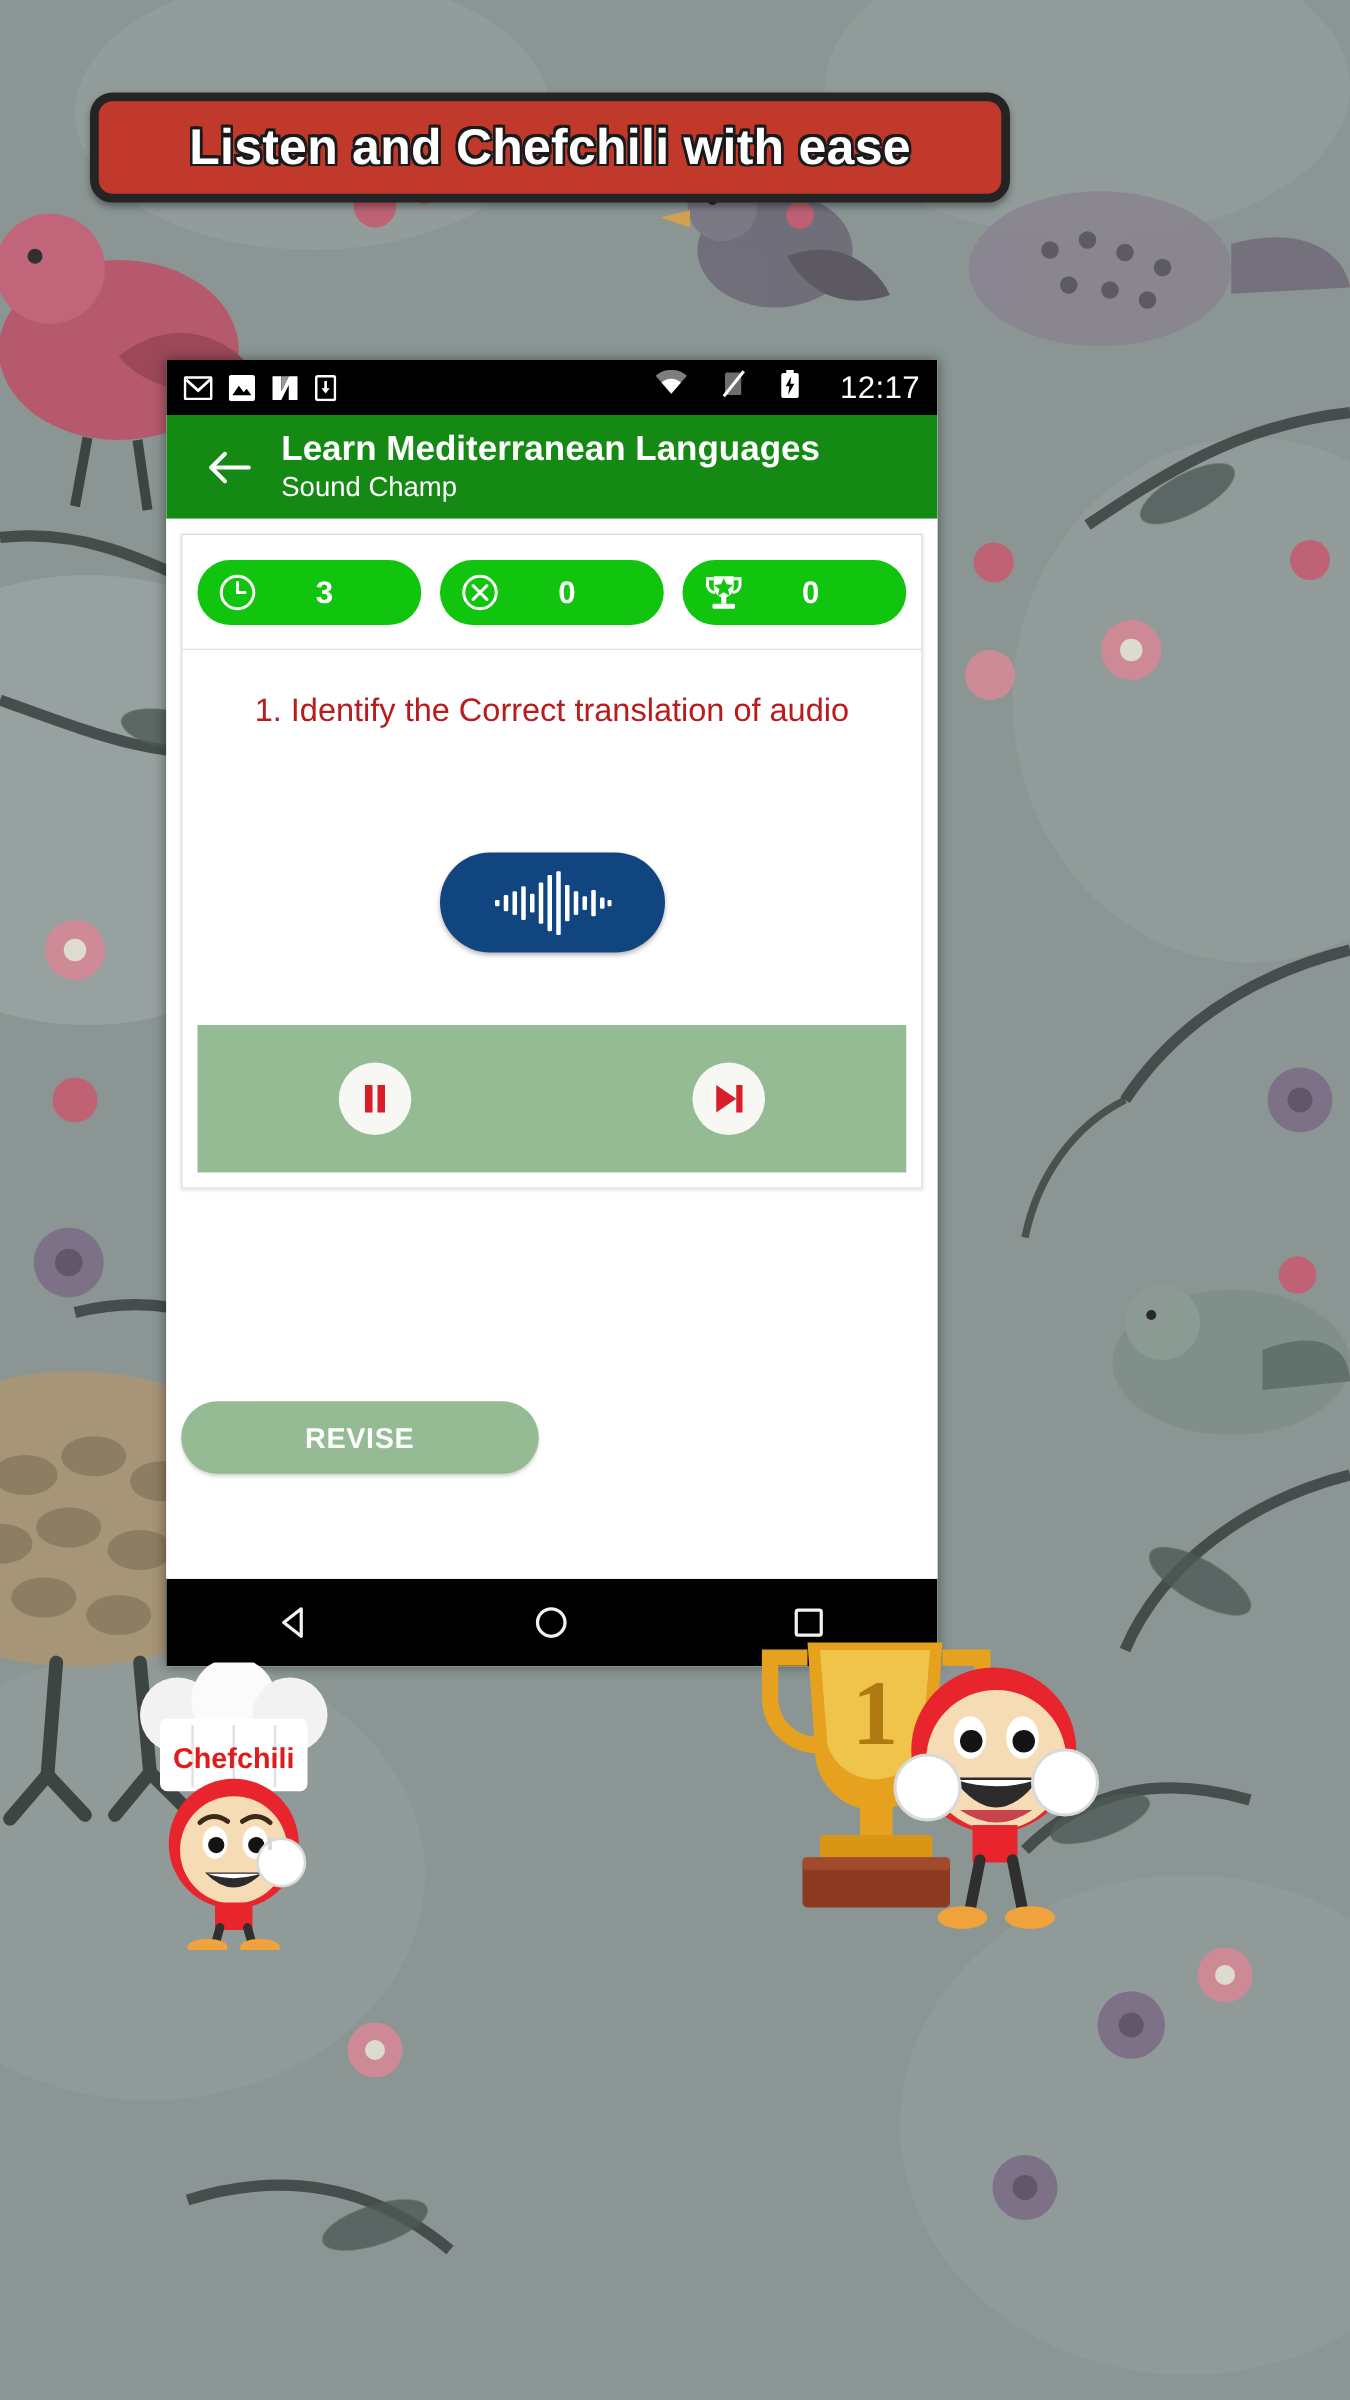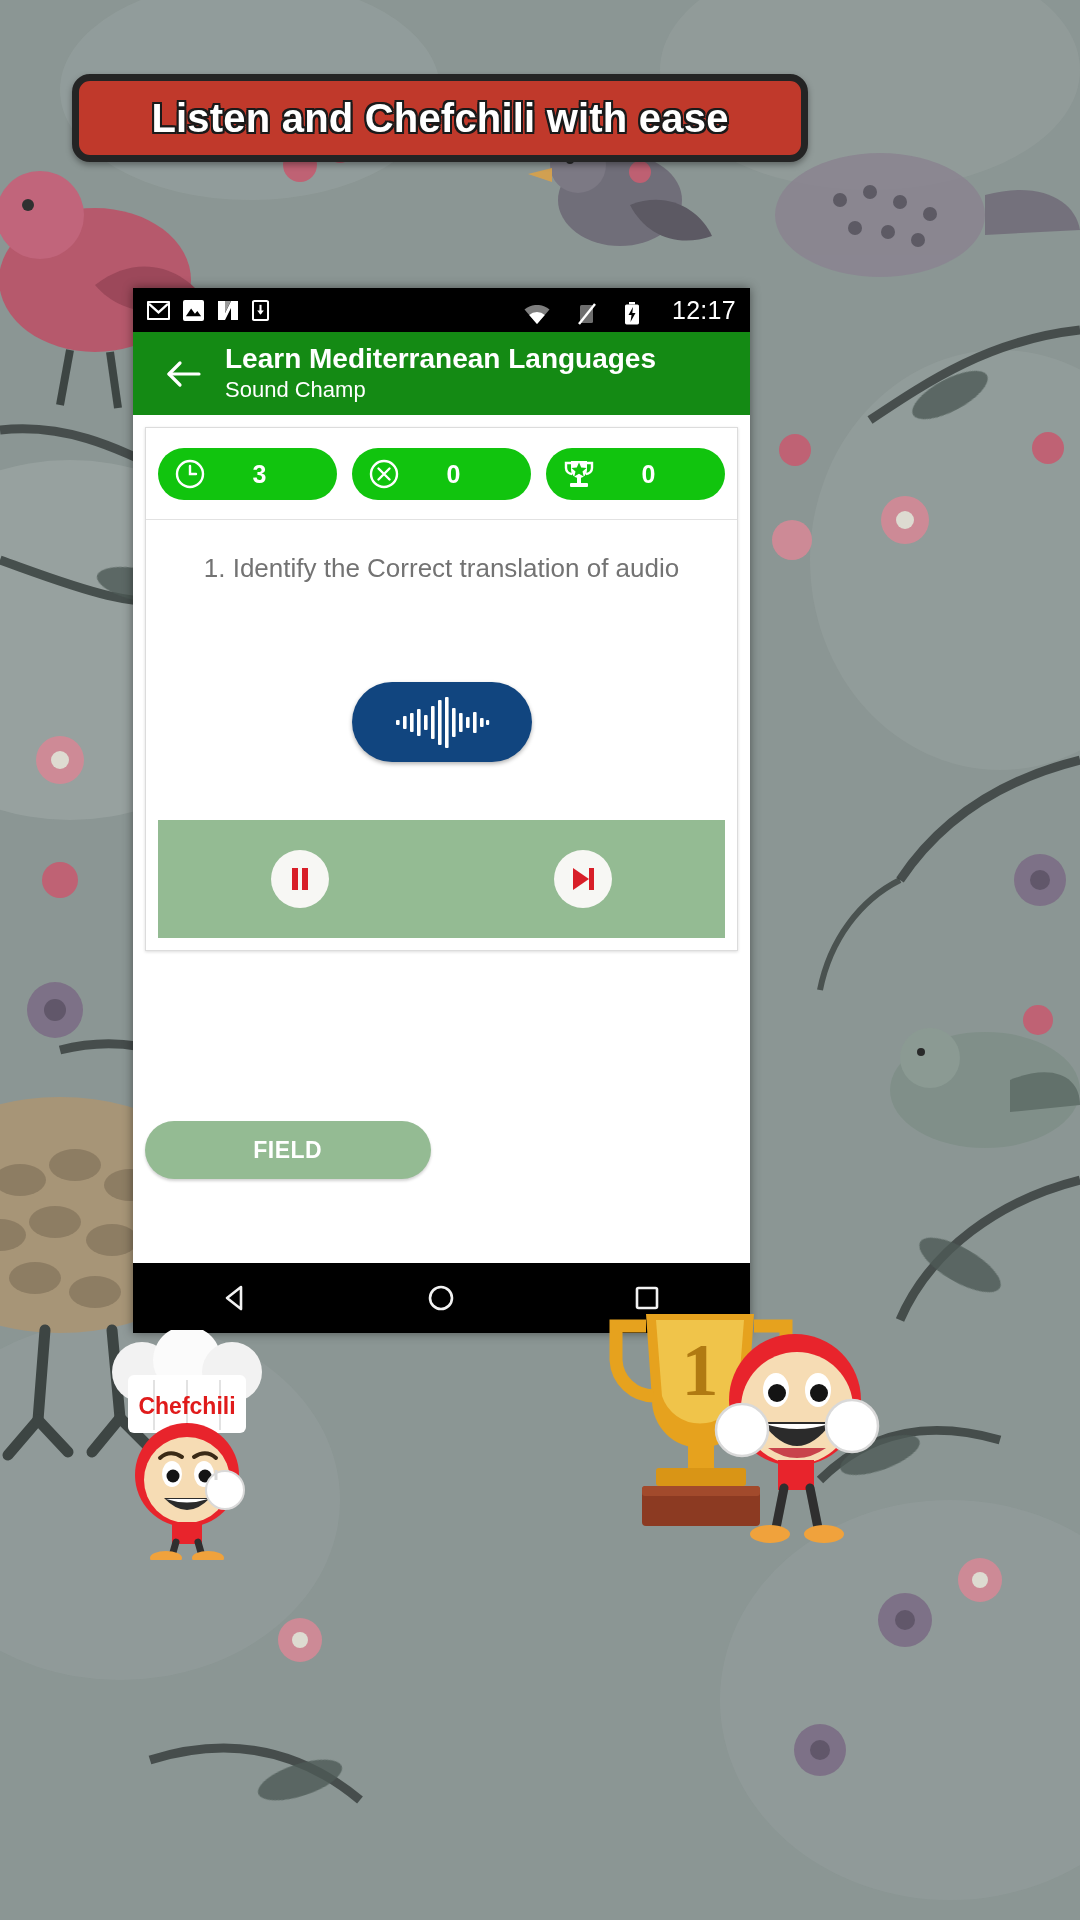--- a/index.html
+++ b/index.html
@@ -65,21 +65,21 @@
   
   #status-bar {
     height: 44px;
     background: #000000;
     display: flex;
     align-items: center;
     padding: 0 14px;
     flex: none;
   }
   .sb-left { display: flex; align-items: center; gap: 13px; }
-  .sb-right { display: flex; align-items: flex-end; gap: 28px; margin-left: auto; }
+  .sb-right { display: flex; align-items: flex-start; gap: 28px; margin-left: auto; }
   .sb-icon { display: block; }
   #status-time {
     color: #ffffff;
     font-size: 25px;
     font-weight: normal;
     margin-left: 4px;
     letter-spacing: .3px;
   }
 
   
@@ -154,21 +154,21 @@
     color: #ffffff;
     font-size: 25px;
     font-weight: bold;
     padding-right: 8px;
   }
 
   
   #question-text {
     text-align: center;
     font-size: 26px;
-    color: #737373;
+    color: #b91c1c;
     padding: 32px 16px 0 16px;
     line-height: 1.3;
   }
 
   
   #audio-area {
     display: flex;
     justify-content: center;
     align-items: center;
     padding: 96px 0 58px 0;
@@ -533,21 +533,21 @@
         <div class="playback-btn" id="next-button">
           <svg width="28" height="26" viewBox="0 0 28 26">
             <path d="M4,2 L20,13 L4,24 Z" fill="#d81e28"></path>
             <rect x="20" y="2" width="5" height="22" fill="#d81e28"></rect>
           </svg>
         </div>
       </div>
     </div>
 
     <div id="answers-grid">
-      <div class="answer-button">FIELD</div>
+      <div class="answer-button">REVISE</div>
     </div>
   </div>
 
   <div id="nav-bar">
     <div class="nav-btn">
       <svg width="28" height="28" viewBox="0 0 28 28">
         <path d="M19,3 L5,14 L19,25 Z" fill="none" stroke="#f2f2f2" stroke-width="2.6" stroke-linejoin="round"></path>
       </svg>
     </div>
     <div class="nav-btn">

